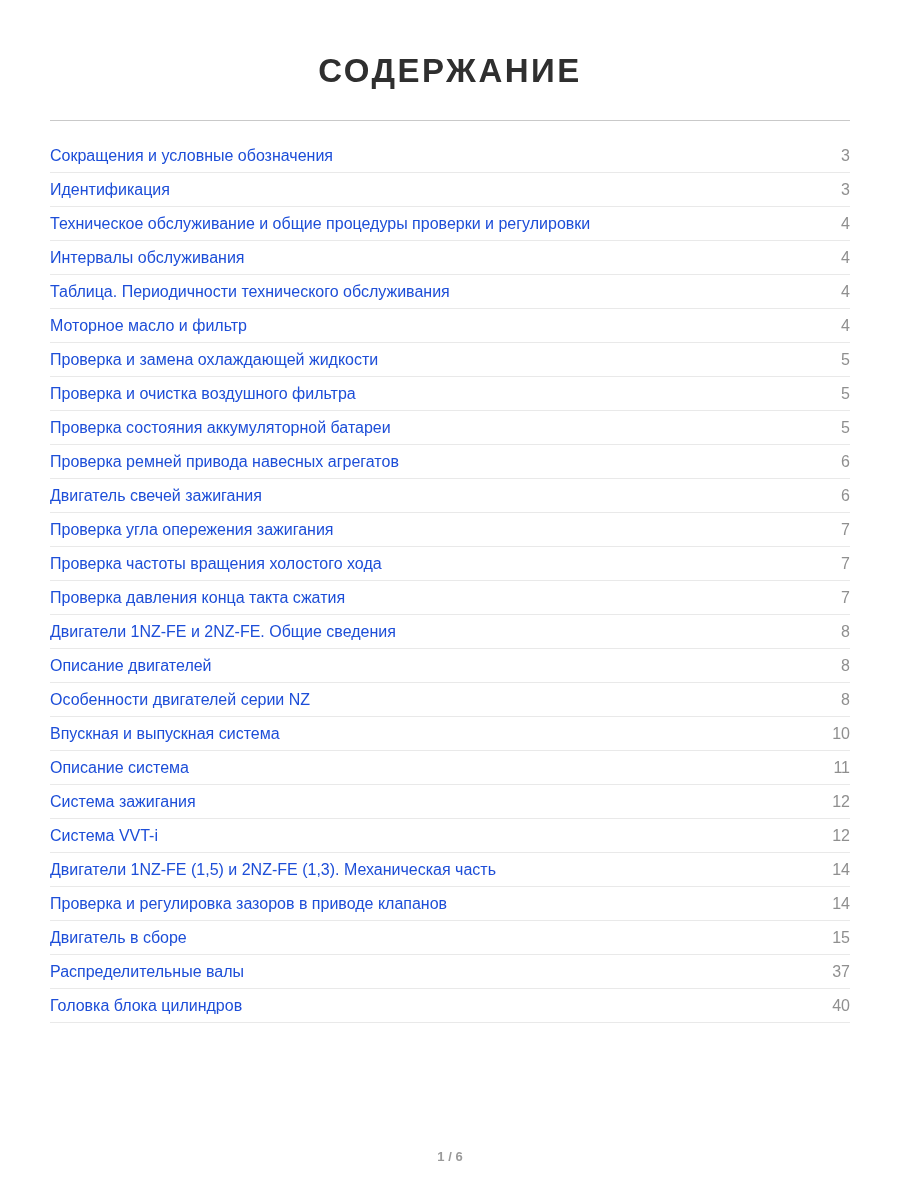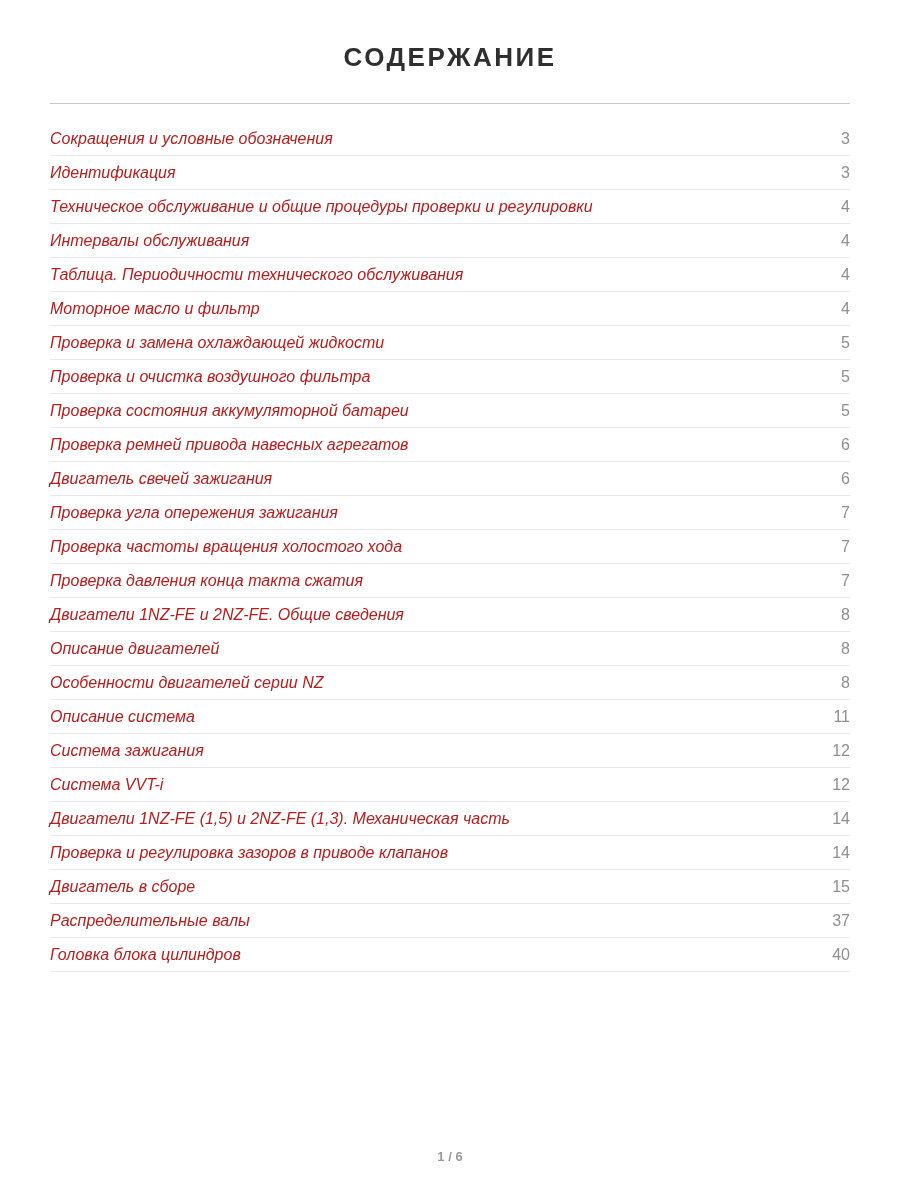--- a/index.html
+++ b/index.html
@@ -12,46 +12,45 @@
   .page {
     width: 900px;
     height: 1200px;
     position: relative;
     background: #ffffff;
     padding: 28px 50px 0 50px;
     overflow: hidden;
   }
   .doc-title {
     text-align: center;
-    font-size: 26px;
+    font-size: 33px;
     font-weight: 700;
     letter-spacing: 2.5px;
     color: #2f2f2f;
-    margin: 14px 0 30px 0;
+    margin: 24px 0 30px 0;
   }
   .title-divider {
     border: none;
     border-top: 1px solid #c9c9c9;
     margin: 0 0 18px 0;
   }
   .toc-list {
     width: 100%;
   }
   .toc-row {
     display: flex;
     justify-content: space-between;
     align-items: baseline;
     border-bottom: 1px solid #e9e9e9;
     padding: 8px 0;
   }
   .toc-entry-title {
     font-size: 16px;
     line-height: 17px;
-    color: #b91c1c;
-    font-style: italic;
+    color: #1d4ed8;
   }
   .toc-entry-page {
     font-size: 16px;
     line-height: 17px;
     color: #8f8f8f;
     margin-left: 16px;
     white-space: nowrap;
   }
   .page-footer {
     position: absolute;
@@ -136,20 +135,24 @@
       </div>
       <div class="toc-row">
         <span class="toc-entry-title">Описание двигателей</span>
         <span class="toc-entry-page">8</span>
       </div>
       <div class="toc-row">
         <span class="toc-entry-title">Особенности двигателей серии NZ</span>
         <span class="toc-entry-page">8</span>
       </div>
       <div class="toc-row">
+        <span class="toc-entry-title">Впускная и выпускная система</span>
+        <span class="toc-entry-page">10</span>
+      </div>
+      <div class="toc-row">
         <span class="toc-entry-title">Описание система</span>
         <span class="toc-entry-page">11</span>
       </div>
       <div class="toc-row">
         <span class="toc-entry-title">Система зажигания</span>
         <span class="toc-entry-page">12</span>
       </div>
       <div class="toc-row">
         <span class="toc-entry-title">Система VVT-i</span>
         <span class="toc-entry-page">12</span>

